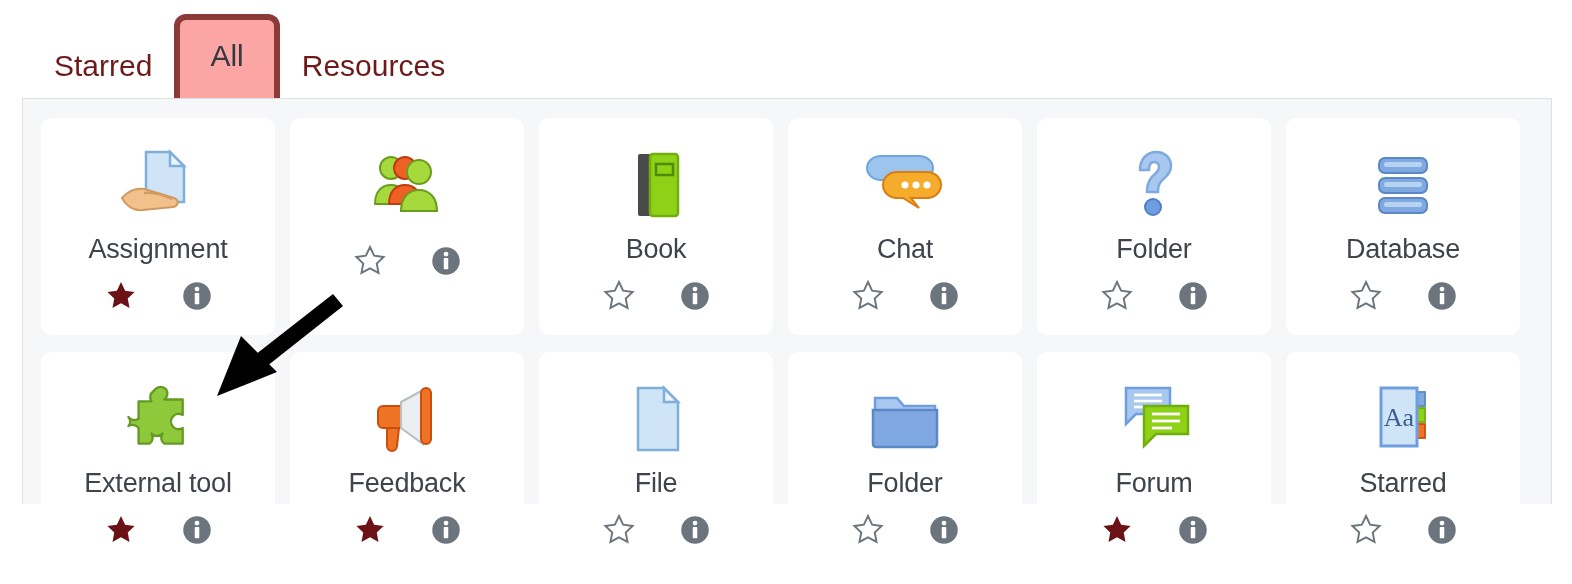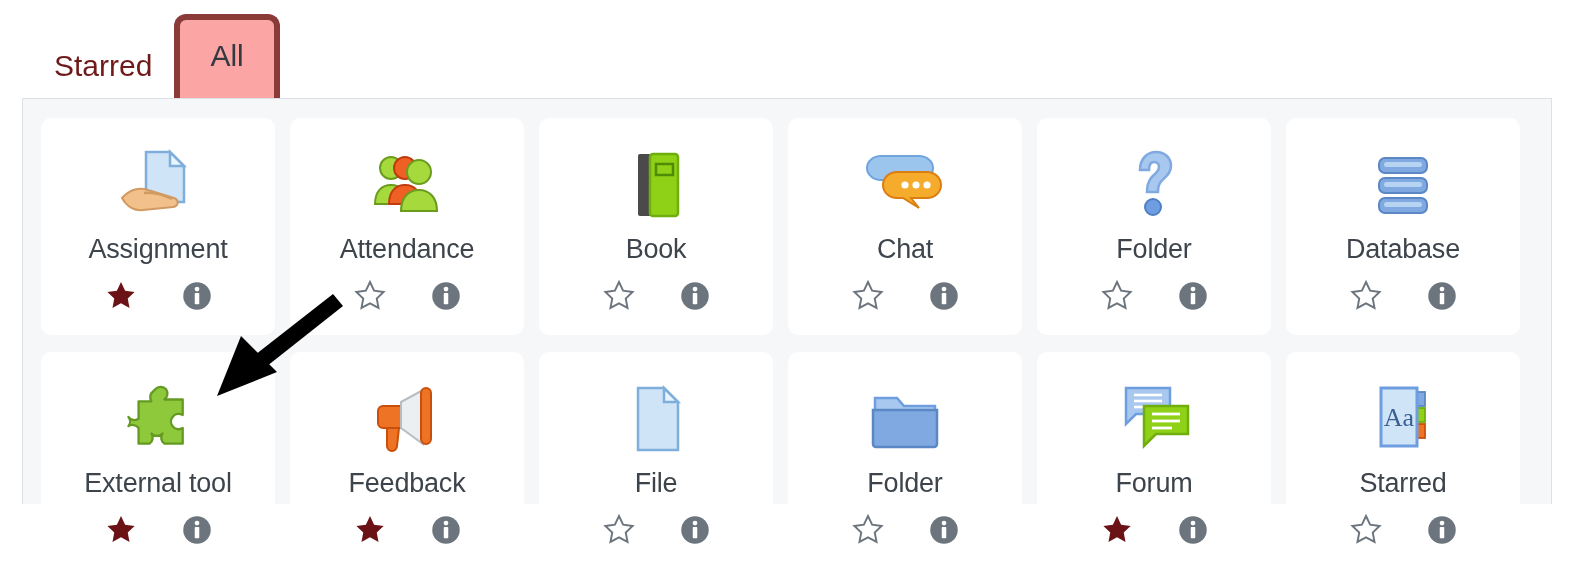--- a/index.html
+++ b/index.html
@@ -62,20 +62,21 @@
   .star,.info{display:block;}
   
   .arrow{position:absolute;left:215px;top:288px;pointer-events:none;}
 </style>
 </head>
 <body>
 
 <div class="tabbar">
   <div class="tab">Starred</div>
   <div class="tab active">All</div>
+  <div class="tab">Resources</div>
 </div>
 
 <div class="grid-wrap">
 
   <div class="row">
 
     <div class="card">
       <div class="icon-slot">
         <svg width="84" height="78" viewBox="0 0 84 78">
           <path d="M30 6 h24 l14 14 v36 h-38 z" fill="#cfe4f7" stroke="#7faedb" stroke-width="2.5"></path>
@@ -111,21 +112,20 @@
           <g stroke="#c23a10" stroke-width="2">
             <circle cx="40" cy="22" r="11" fill="#ef6024"></circle>
             <path d="M24 58 c0-13 7-19 16-19 s16 6 16 19z" fill="#ef6024"></path>
           </g>
           <g stroke="#6a9c1e" stroke-width="2">
             <circle cx="54" cy="26" r="12" fill="#a6d93c"></circle>
             <path d="M36 65 c0-14 8-21 18-21 s18 7 18 21z" fill="#a6d93c"></path>
           </g>
         </svg>
       </div>
-      <div class="card-label">Attendance</div>
       <div class="actions">
         <span class="star">
           <svg width="34" height="33" viewBox="0 0 24 24">
               <path d="M12 2.2l3.0 6.3 6.9.9-5.0 4.8 1.3 6.8-6.2-3.3-6.2 3.3 1.3-6.8-5.0-4.8 6.9-.9z" fill="none" stroke="#6c757d" stroke-width="1.4"></path>
             </svg>
         </span>
         <span class="info">
           <svg width="30" height="30" viewBox="0 0 24 24">
               <circle cx="12" cy="12" r="11" fill="#6c757d"></circle>
               <circle cx="12" cy="6.4" r="1.9" fill="#fff"></circle>

